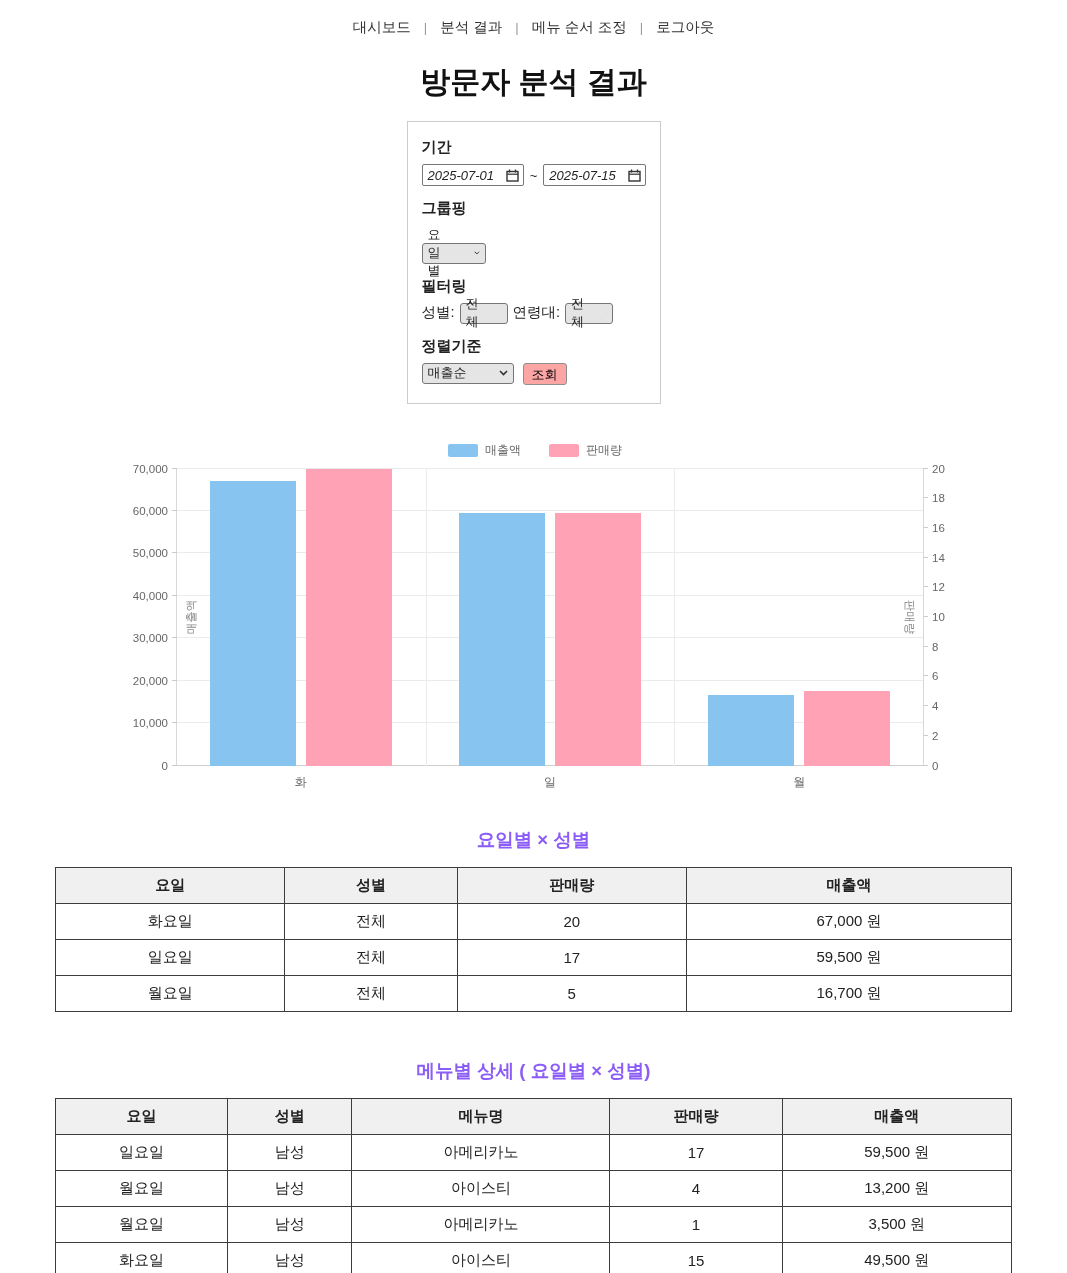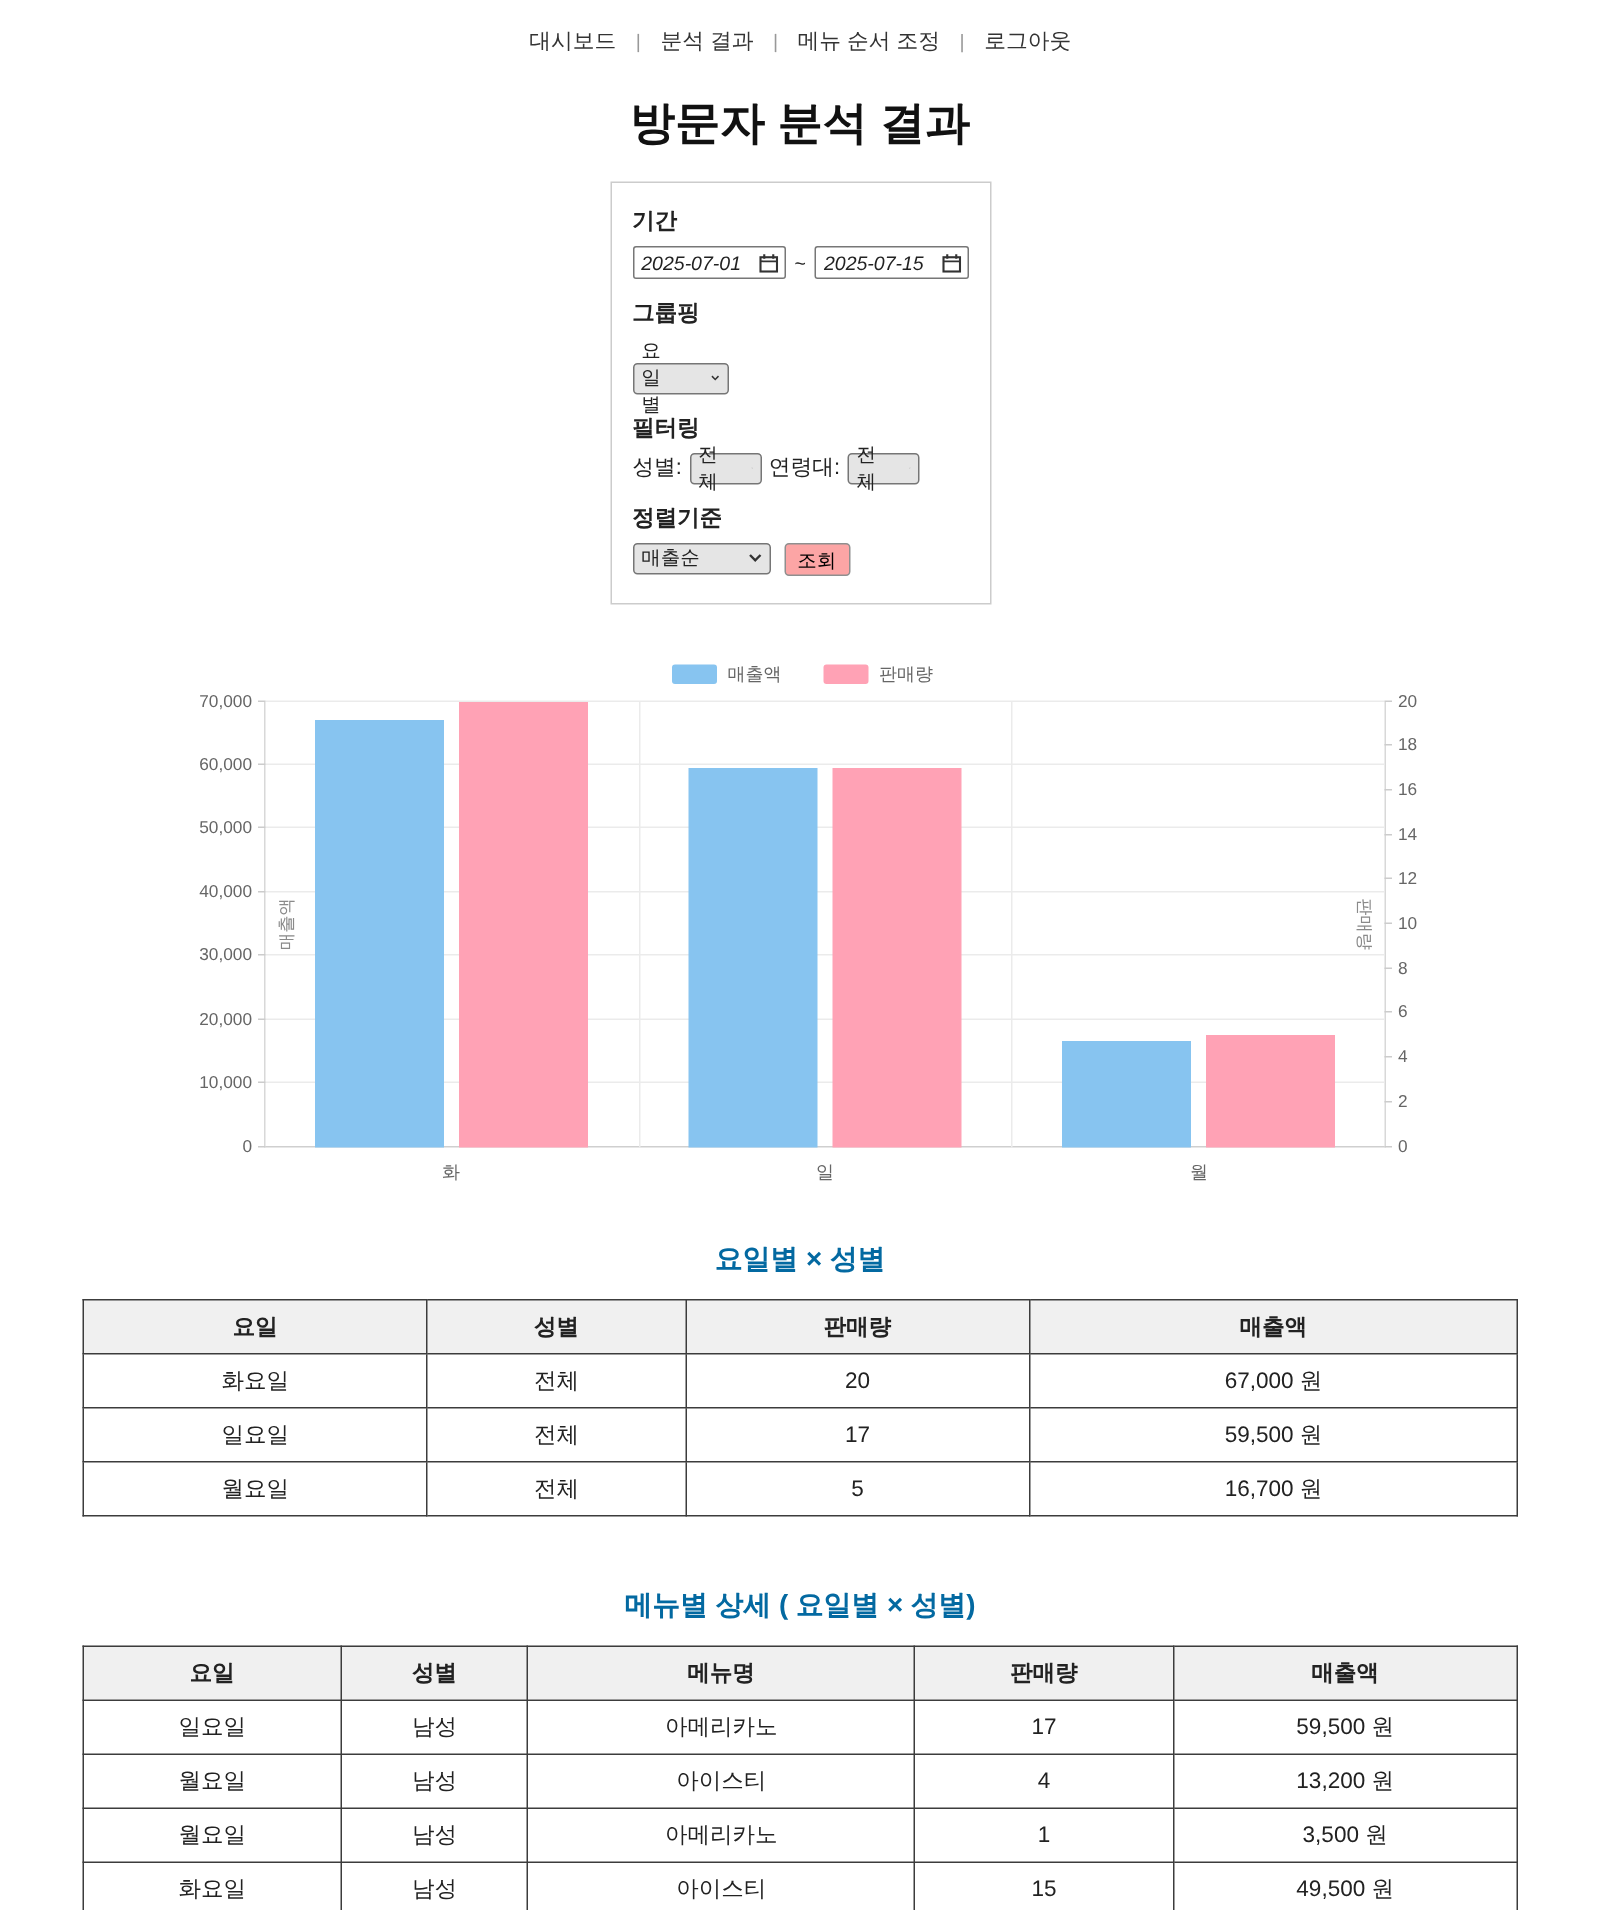--- a/index.html
+++ b/index.html
@@ -100,21 +100,21 @@
   .x-labels { display: flex; margin-left: 76px; margin-right: 46px; margin-top: 8px; }
   .x-label { flex: 1; text-align: center; font-size: 12px; color: #666; }
   .axis-title {
     position: absolute; top: 50%; font-size: 11.5px; color: #8a8a8a; white-space: nowrap;
   }
   .axis-title-l { left: -62px; transform: translate(-50%,-50%) rotate(-90deg); left: 14px; }
   .axis-title-r { right: 14px; transform: translate(50%,-50%) rotate(90deg); }
 
   
   .section-title {
-    text-align: center; font-size: 18.5px; font-weight: bold; color: #0369a1;
+    text-align: center; font-size: 18.5px; font-weight: bold; color: #8b5cf6;
   }
   .st-1 { margin-top: 36px; }
   .st-2 { margin-top: 46px; }
   table.data-table {
     width: 957px; margin: 15px auto 0 auto;
     border-collapse: collapse; font-size: 15px;
   }
   .data-table th, .data-table td {
     border: 1px solid #3c3c3c; text-align: center; padding: 8px 6px; height: 36px;
   }

